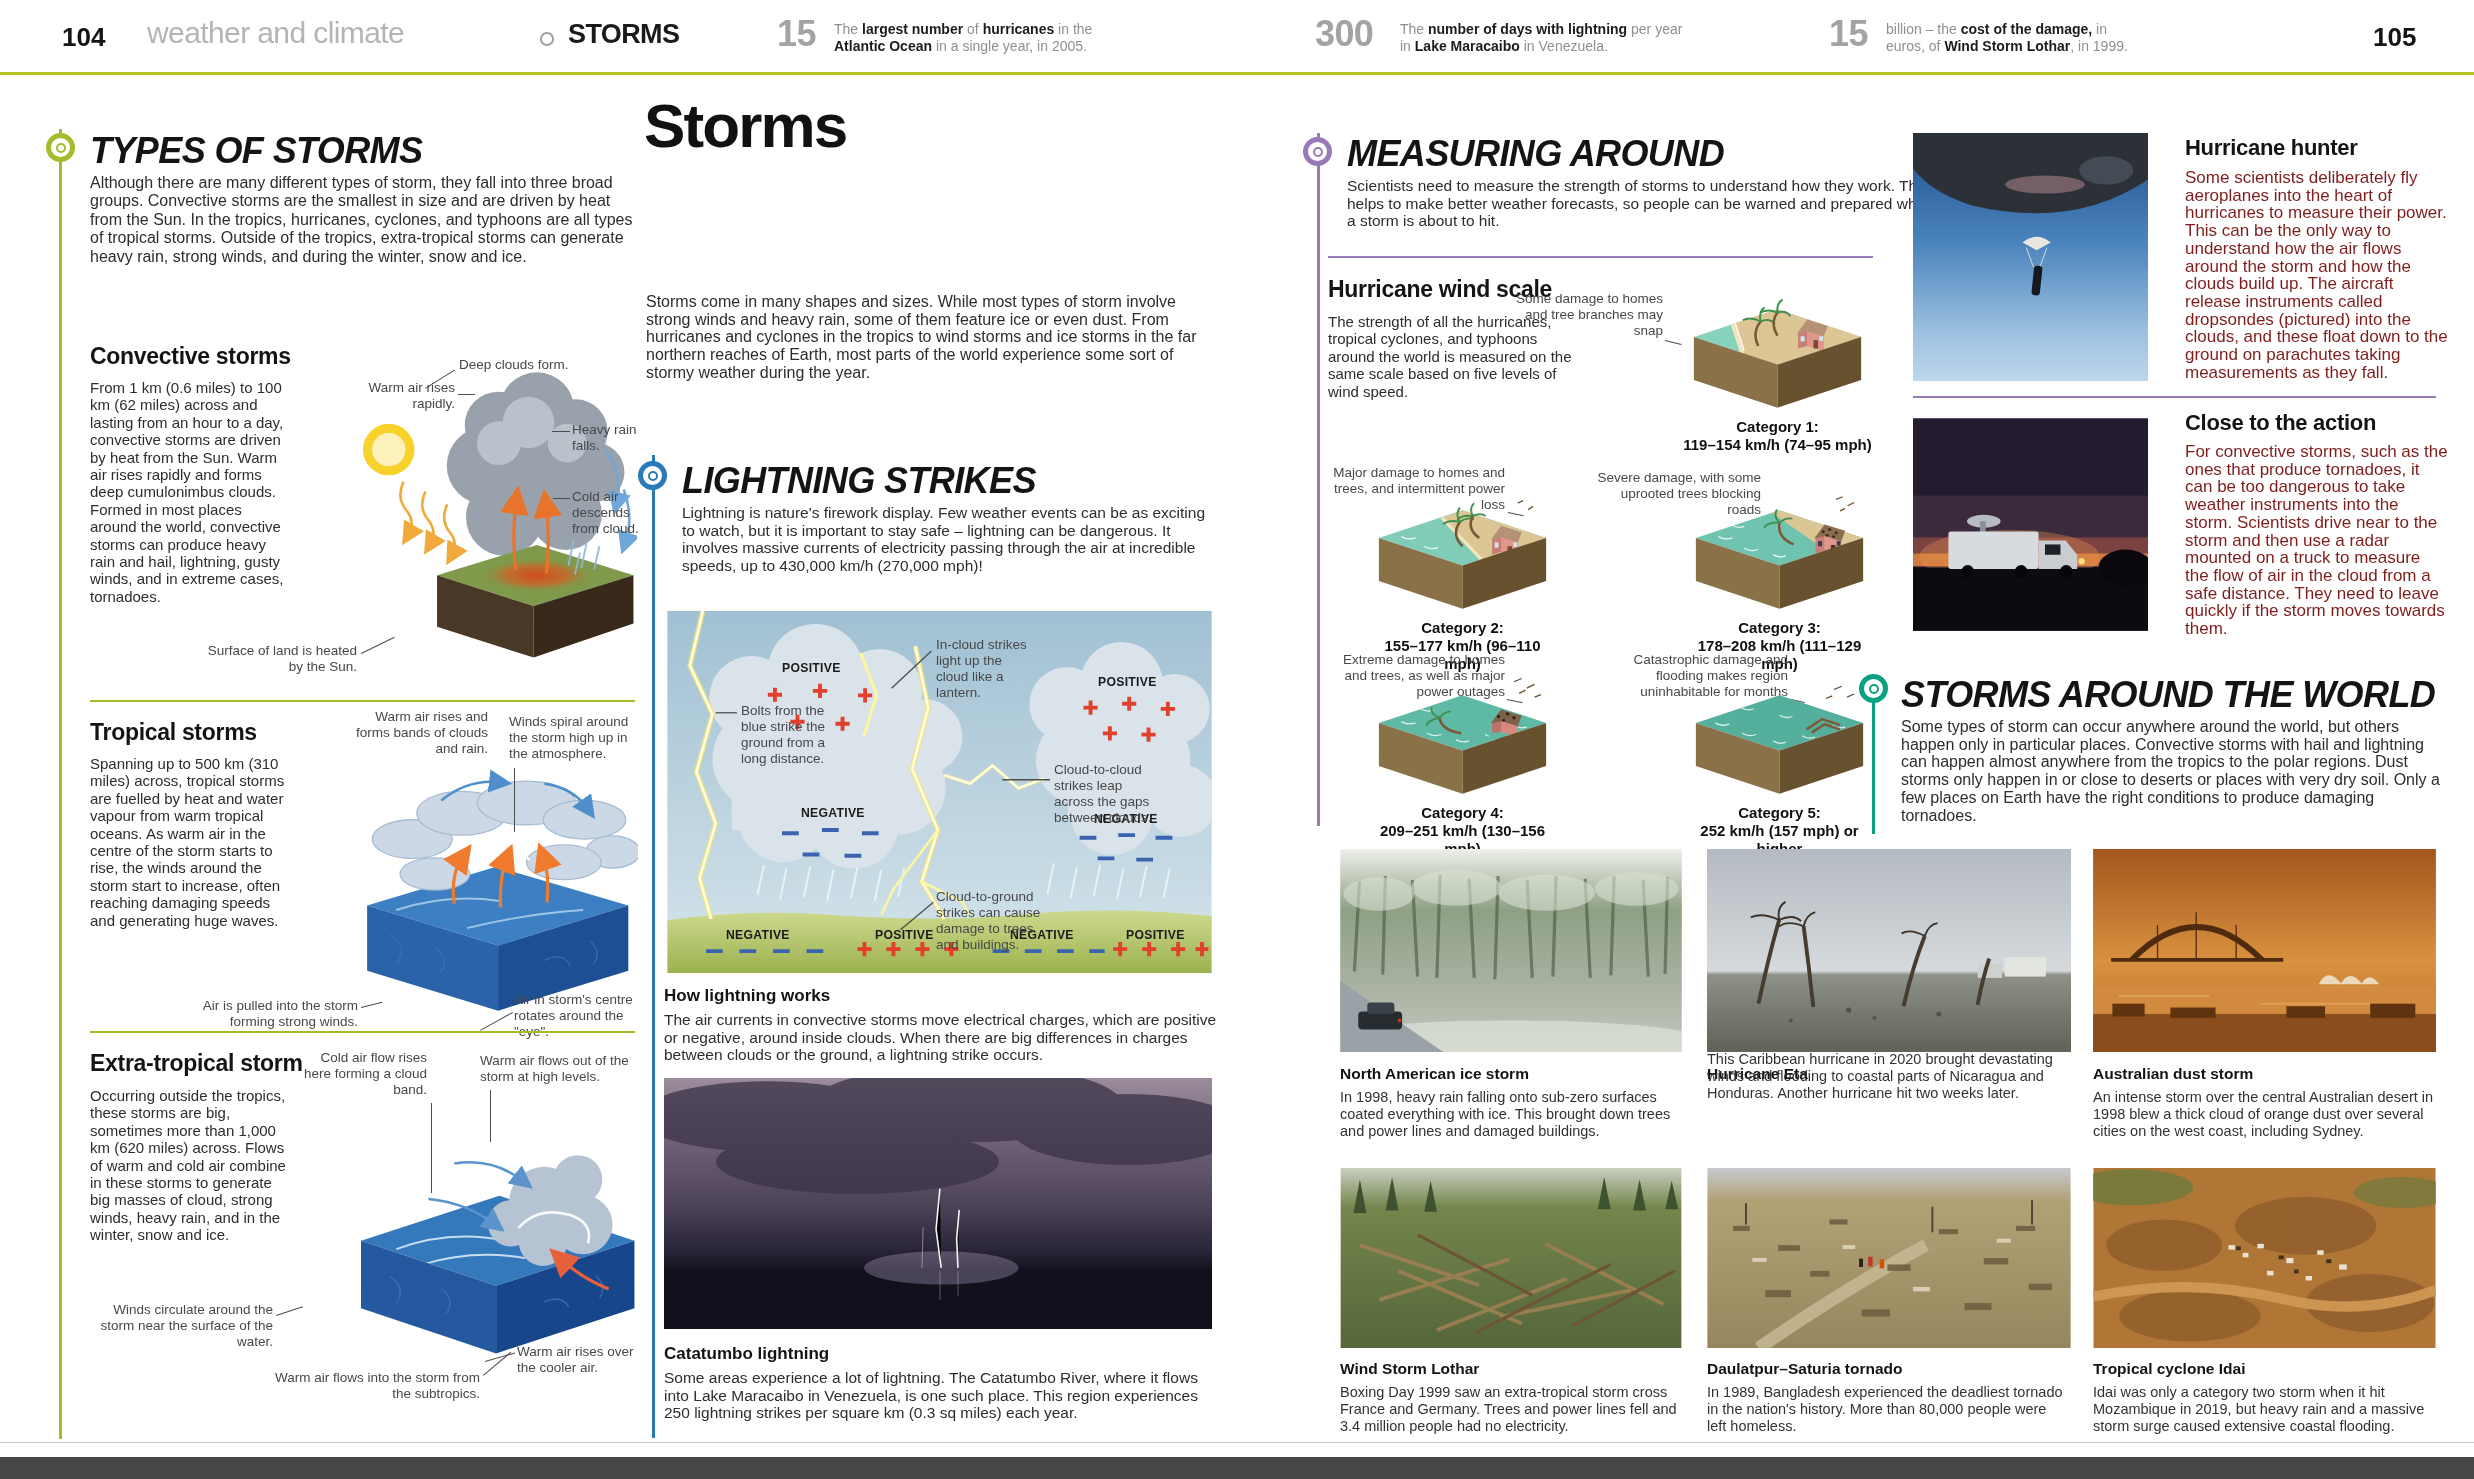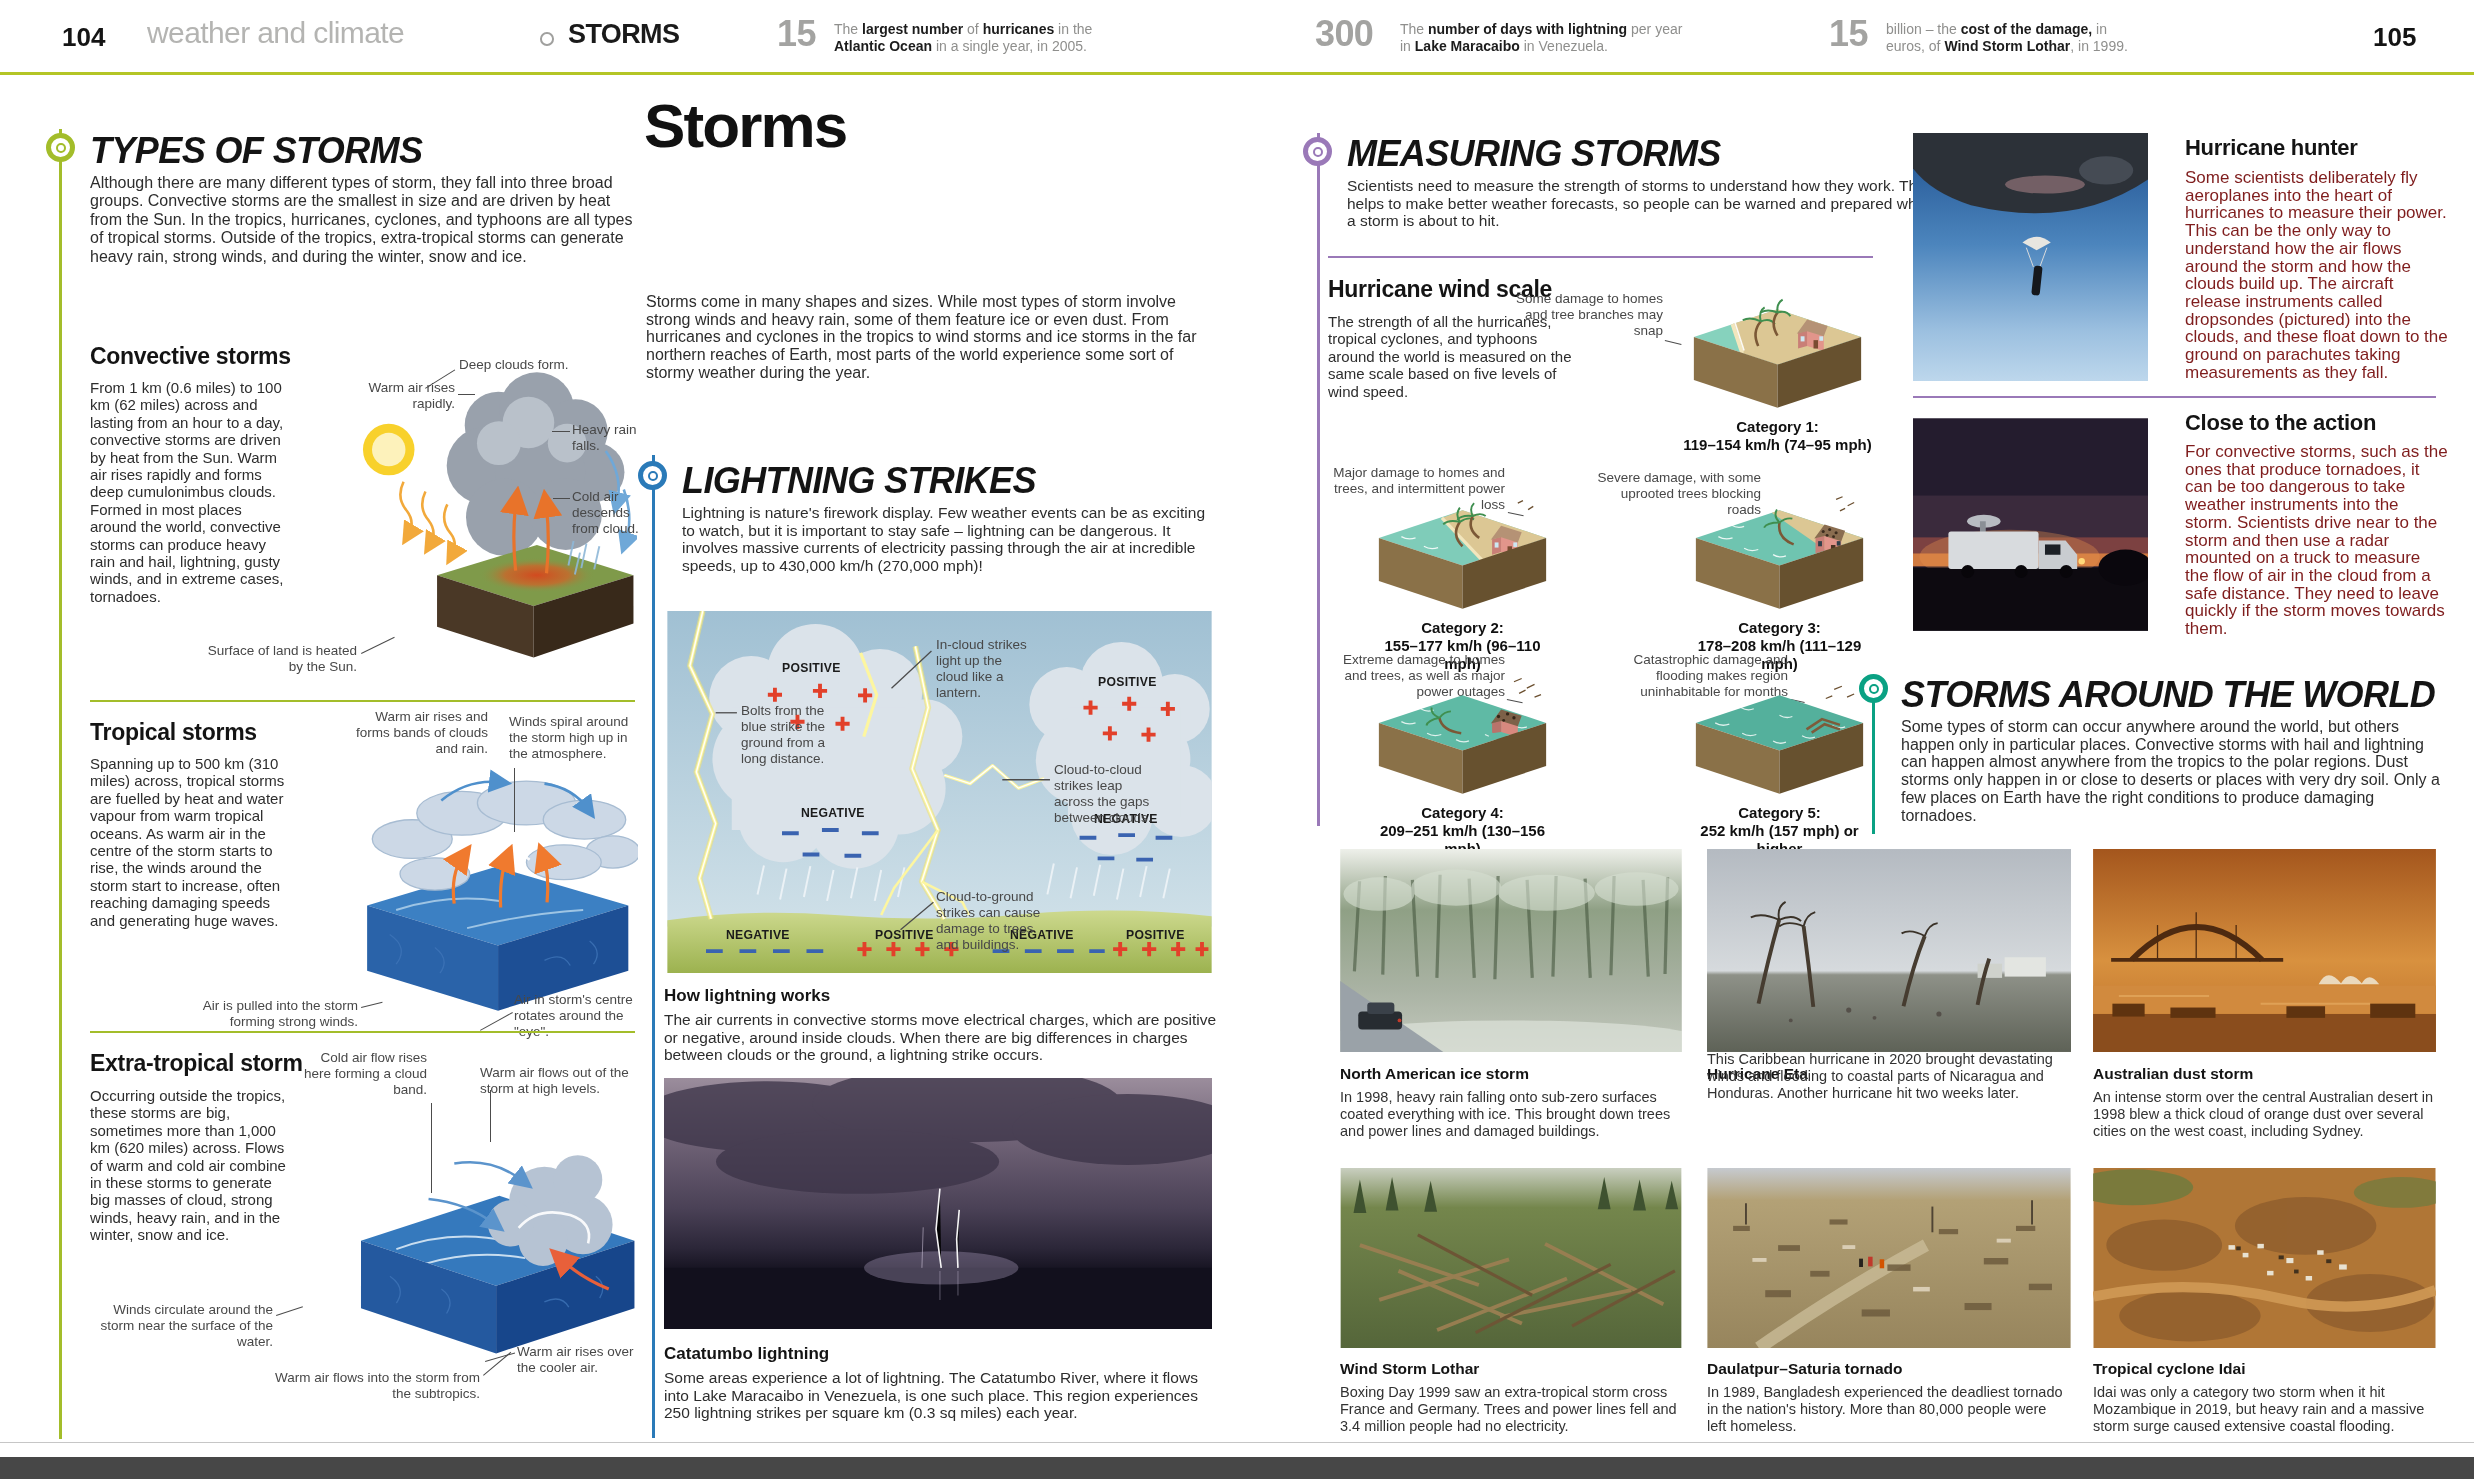--- a/index.html
+++ b/index.html
@@ -248,21 +248,21 @@
       <path d="M260,205 q30,-34 80,-20 q36,12 28,44" stroke="#ffffff" stroke-width="4" fill="none" opacity=".9"></path>
       <g stroke="#5b94cc" stroke-width="4" fill="none">
         <path d="M160,105 q60,-10 108,28" marker-end="url(#mb3)"></path>
         <path d="M120,160 q60,6 104,40" marker-end="url(#mb3)"></path>
       </g>
       <path d="M400,300 q-44,-18 -76,-48" stroke="#e8603a" stroke-width="5" fill="none" marker-end="url(#mo3)"></path>
     </svg>
   </div>
   <div class="t-lbl right" style="left:290px;top:1050px;width:137px;">Cold air flow rises here forming a cloud band.</div>
   <div class="ldv" style="left:431px;top:1103px;height:90px;"></div>
-  <div class="t-lbl" style="left:480px;top:1053px;width:161px;margin-top:12px;">Warm air flows out of the storm at high levels.</div>
+  <div class="t-lbl" style="left:480px;top:1053px;width:161px;">Warm air flows out of the storm at high levels.</div>
   <div class="ldv" style="left:490px;top:1090px;height:52px;"></div>
   <div class="t-lbl right" style="left:89px;top:1302px;width:184px;">Winds circulate around the storm near the surface of the water.</div>
   <div class="ld" style="left:276px;top:1315px;width:28px;transform:rotate(-18deg);"></div>
   <div class="t-lbl right" style="left:271px;top:1370px;width:209px;">Warm air flows into the storm from the subtropics.</div>
   <div class="ld" style="left:483px;top:1375px;width:36px;transform:rotate(-40deg);"></div>
   <div class="t-lbl" style="left:517px;top:1344px;width:122px;">Warm air rises over the cooler air.</div>
   <div class="ld" style="left:485px;top:1361px;width:31px;transform:rotate(-16deg);"></div>
 
   <div class="t-title" style="left:644px;top:90px;">Storms</div>
   <div class="t-body" style="left:646px;top:293px;width:562px;font-size:16px;">Storms come in many shapes and sizes. While most types of storm involve strong winds and heavy rain, some of them feature ice or even dust. From hurricanes and cyclones in the tropics to wind storms and ice storms in the far northern reaches of Earth, most parts of the world experience some sort of stormy weather during the year.</div>
@@ -400,21 +400,21 @@
       </g>
     </svg>
   </div>
   <div class="t-h3" style="left:664px;top:1344px;">Catatumbo lightning</div>
   <div class="t-body" style="left:664px;top:1369px;width:556px;">Some areas experience a lot of lightning. The Catatumbo River, where it flows into Lake Maracaibo in Venezuela, is one such place. This region experiences 250 lightning strikes per square km (0.3 sq miles) each year.</div>
 
   <div class="vl vl-p" style="left:1317px;top:133px;height:693px;"></div>
   <div class="ring rp" style="left:1303px;top:137px;">
       <span></span>
     </div>
-  <div class="t-h1" style="left:1347px;top:133px;">MEASURING STORMS</div>
+  <div class="t-h1" style="left:1347px;top:133px;">MEASURING AROUND</div>
   <div class="t-body" style="left:1347px;top:177px;width:596px;">Scientists need to measure the strength of storms to understand how they work. This helps to make better weather forecasts, so people can be warned and prepared when a storm is about to hit.</div>
   <div class="rl rl-p" style="left:1328px;top:256px;width:545px;"></div>
   <div class="t-h2" style="left:1328px;top:276px;">Hurricane wind scale</div>
   <div class="t-bodys" style="left:1328px;top:313px;width:258px;">The strength of all the hurricanes, tropical cyclones, and typhoons around the world is measured on the same scale based on five levels of wind speed.</div>
 
   <div class="t-lbl right" style="left:1505px;top:291px;width:158px;">Some damage to homes and tree branches may snap</div>
   <div class="ld" style="left:1665px;top:340px;width:17px;transform:rotate(14deg);"></div>
   <div class="ph" style="left:1681px;top:284px;width:193px;height:129px;">
     <svg width="193" height="129" viewBox="0 0 300 200">
       <polygon points="20,82 150,39 280,82 150,125" fill="#86d2bd"></polygon>

